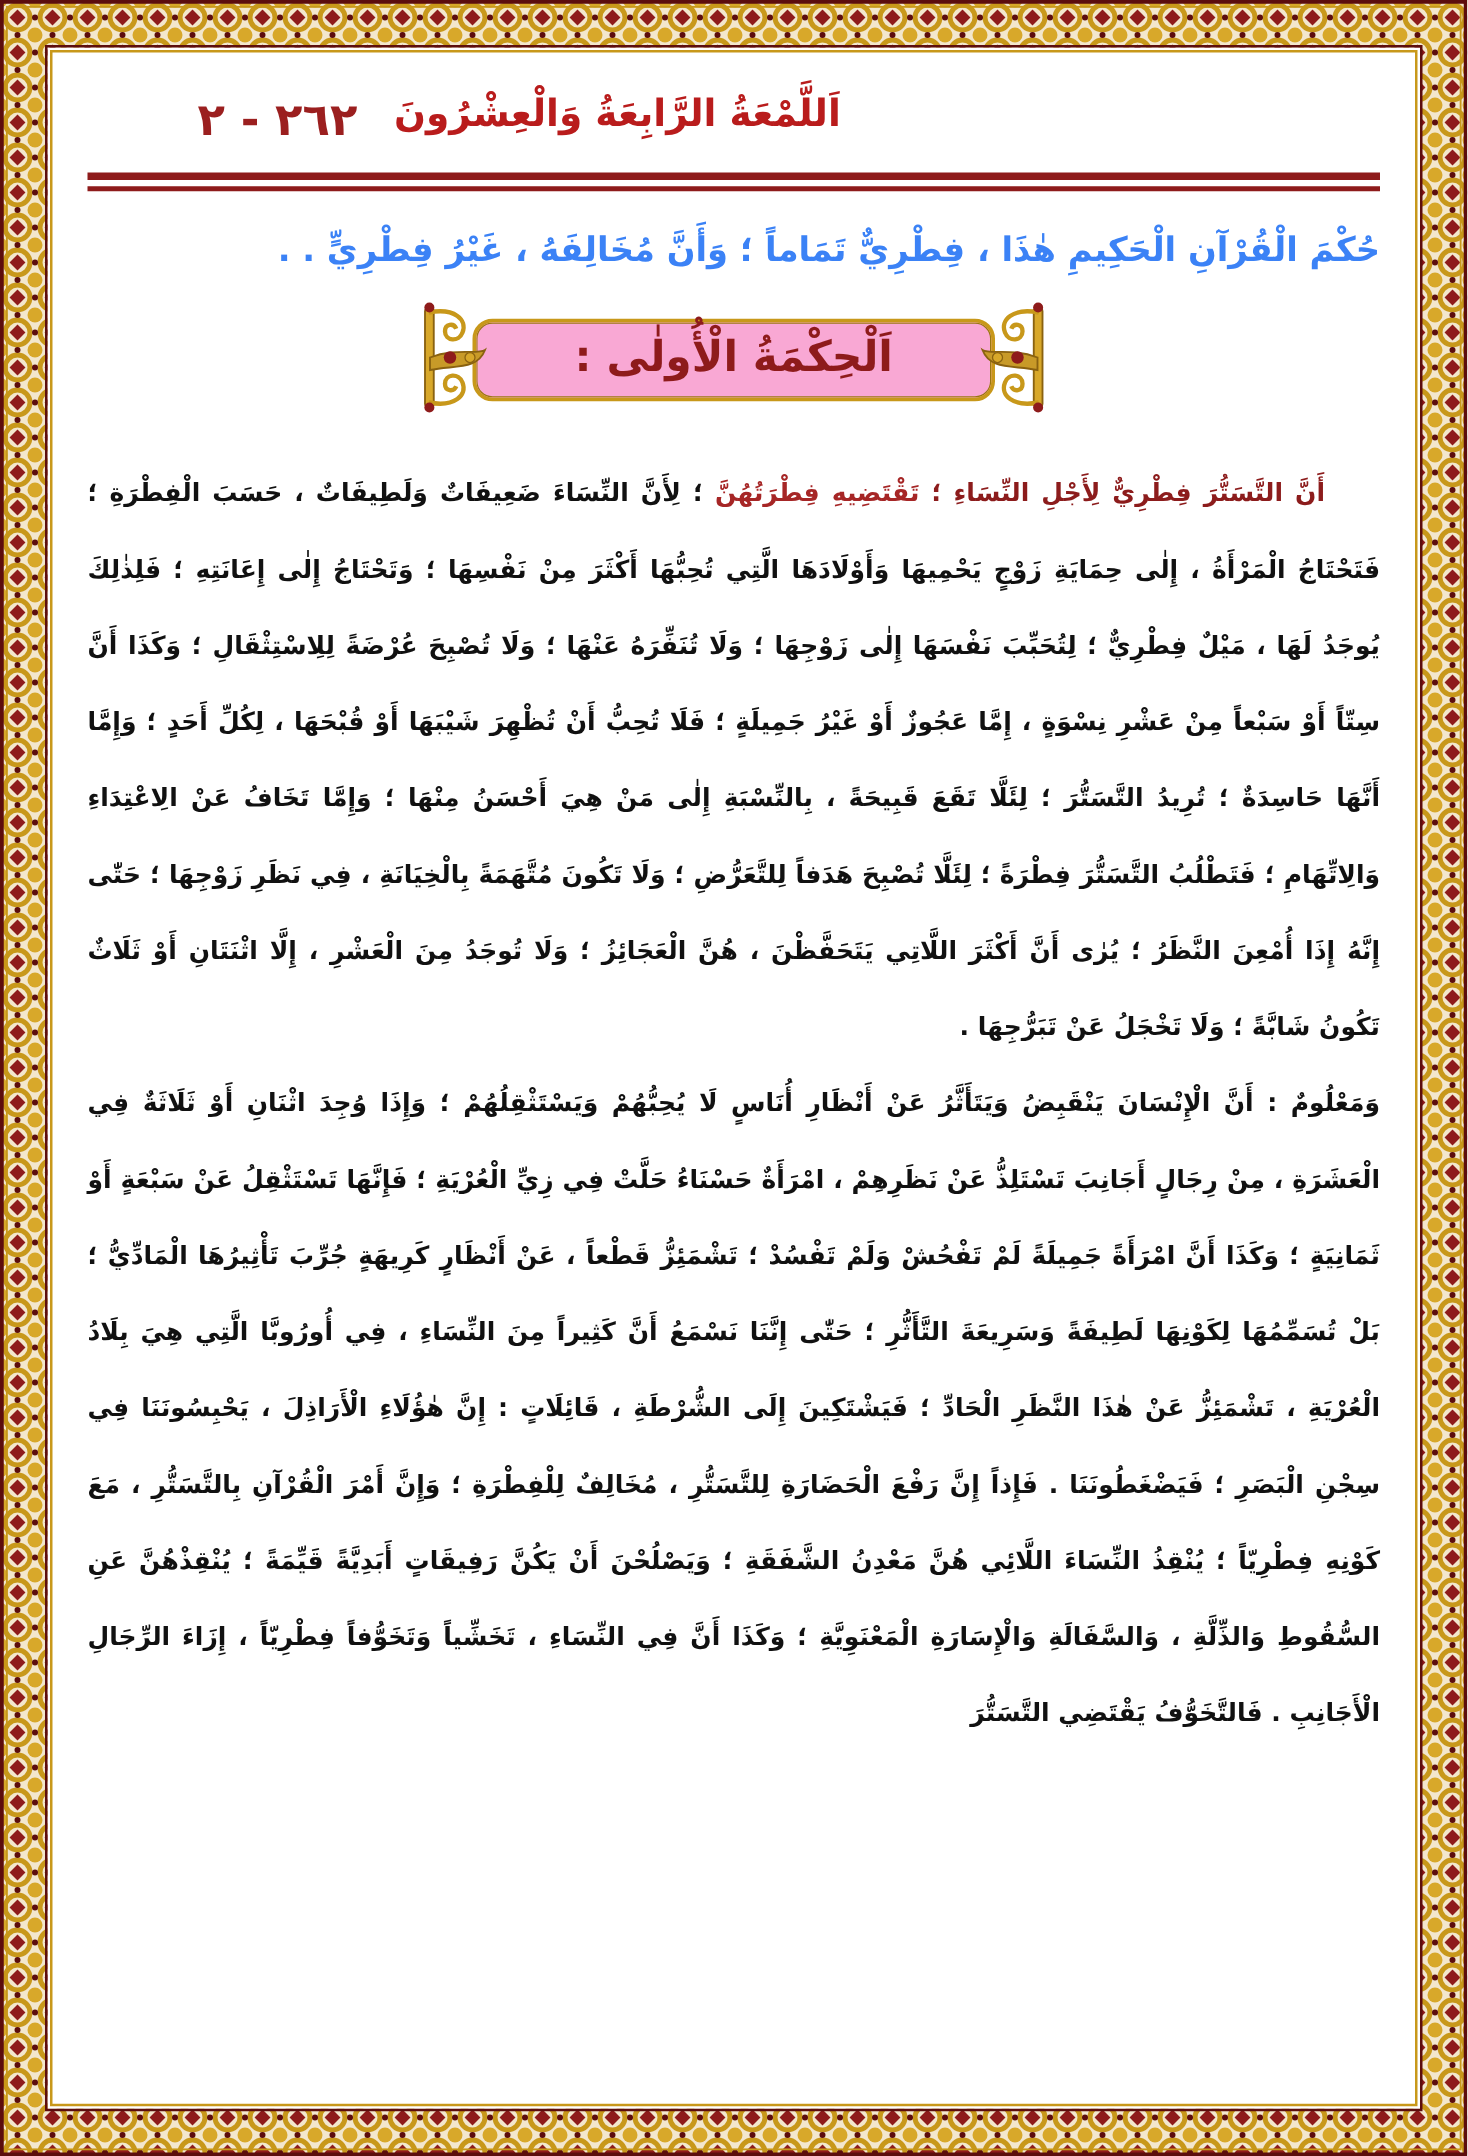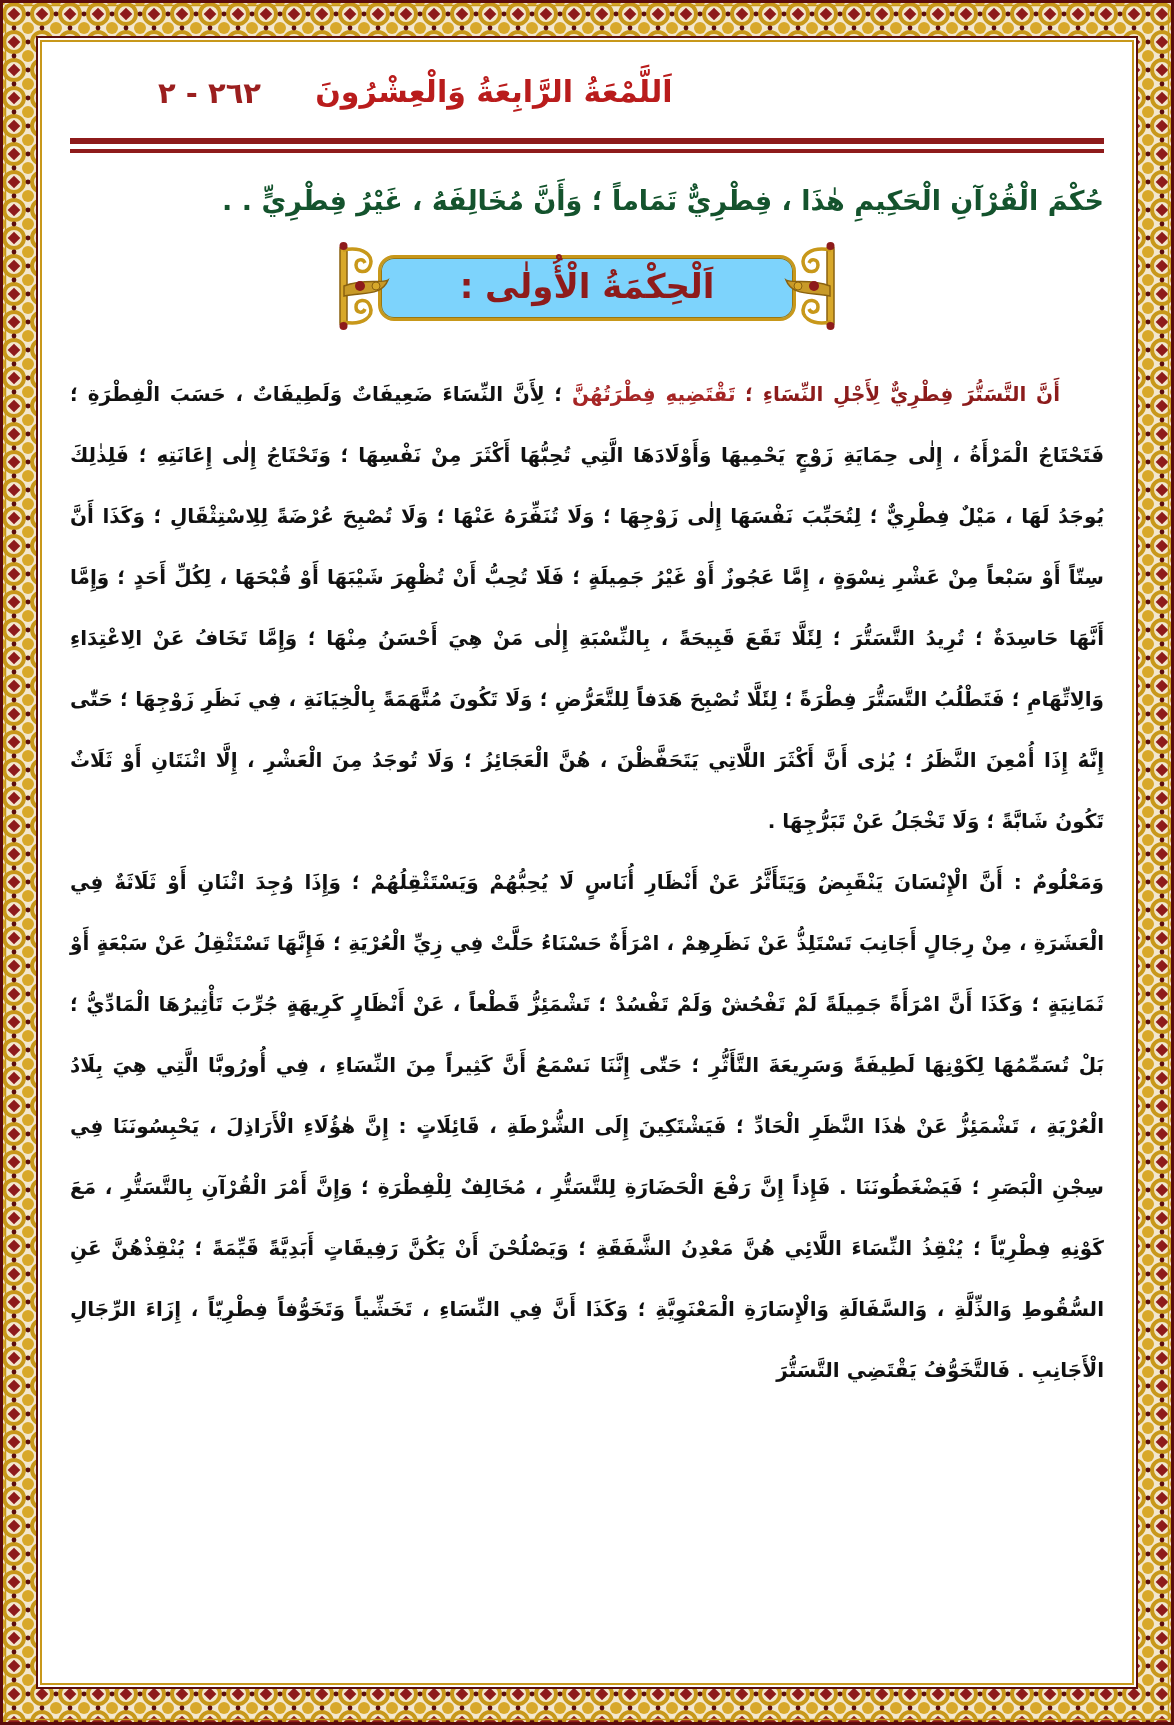--- a/index.html
+++ b/index.html
@@ -26,53 +26,53 @@
     left:41%;transform:translateX(-50%);
     top:0;
     color:#b91c1c;
     font-size:30px;font-weight:bold;
     white-space:nowrap;
   }
   .page-num{
     position:absolute;
     left:88px;top:2px;
     color:#9b1f1f;
-    font-size:29px;font-weight:bold;
+    font-size:36px;font-weight:bold;
     direction:rtl;
     white-space:nowrap;
   }
   .double-rule{
     margin-top:6px;
     border-top:6px solid #8e1b1b;
     border-bottom:4px solid #8e1b1b;
     height:5px;
   }
   
   .intro{
     margin-top:26px;
     text-align:right;
     font-size:27px;
     font-weight:bold;
-    color:#14532d;
+    color:#3b82f6;
     line-height:1.6;
   }
   
   .cartouche-row{
     margin-top:18px;
     display:flex;
     justify-content:center;
     align-items:center;
     gap:0;
   }
   .cartouche{
     border:3px solid #c8981a;
     box-shadow:0 0 0 1px #9a7712 inset;
     border-radius:16px;
     padding:8px 56px 12px 56px;
-    background:#7dd3fc;
+    background:#f9a8d4;
     min-width:300px;
     text-align:center;
   }
   .cartouche .heading{
     color:#8e1b1b;
     font-size:34px;
     font-weight:bold;
     white-space:nowrap;
   }
   .ornament{flex:0 0 auto;margin:0 -14px;position:relative;z-index:3;}

